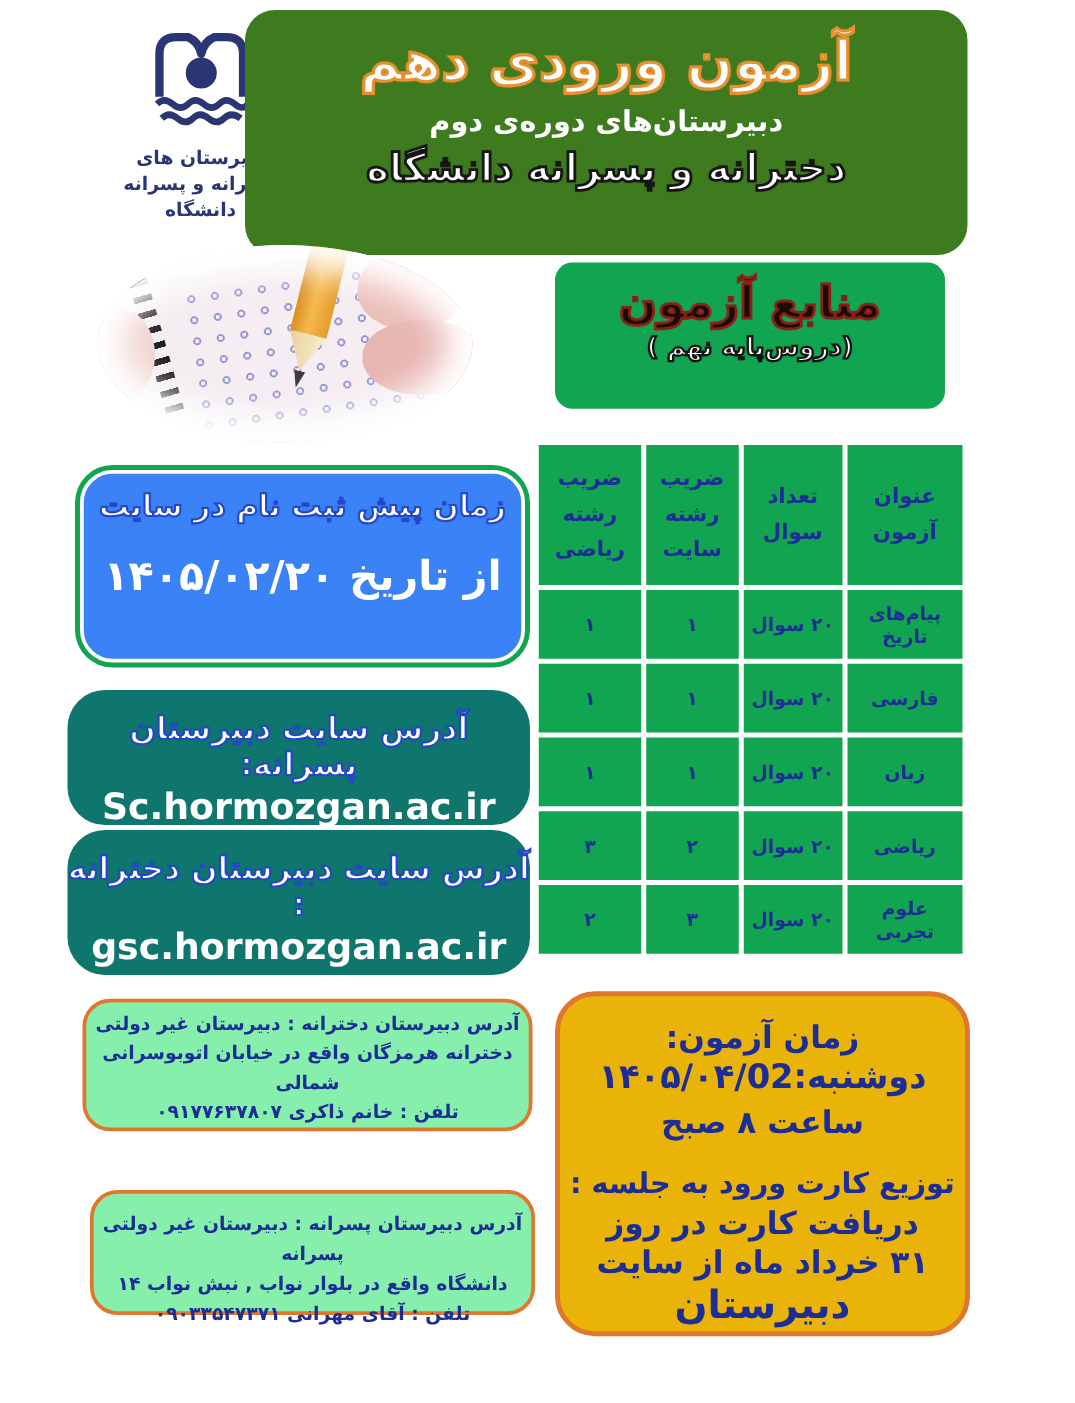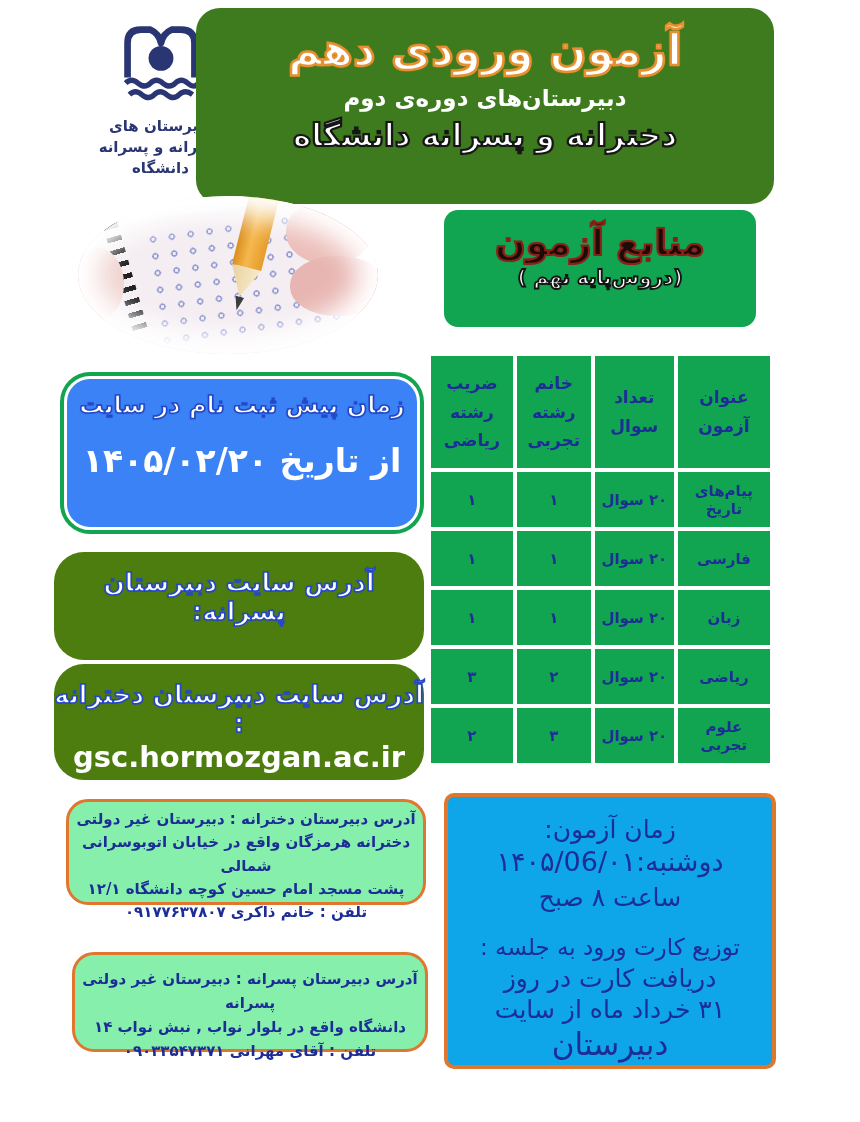--- a/index.html
+++ b/index.html
@@ -59,36 +59,36 @@
   .col-subject{width:92px;} .col-count{width:78px;} .col-tajrobi{width:70px;} .col-riazi{width:79px;}
 
   
   .reg-box{position:absolute;left:64px;top:376px;width:350px;height:148px;background:#3b82f6;
            border:3px solid #fff;box-shadow:0 0 0 4px #12A551;border-radius:26px;text-align:center;color:#fff;}
   .reg-l1{margin-top:12px;font-size:24px;font-weight:bold;color:#fff;
           -webkit-text-stroke:1.6px #2347C6;text-shadow:0 0 2px rgba(35,71,198,.75);}
   .reg-l2{margin-top:22px;font-size:33px;font-weight:bold;}
   .reg-l3{margin-top:2px;font-size:33px;font-weight:bold;}
 
-  .site-box{position:absolute;left:54px;width:370px;background:#4d7c0f;border-radius:30px;text-align:center;color:#fff;}
+  .site-box{position:absolute;left:54px;width:370px;background:#0f766e;border-radius:30px;text-align:center;color:#fff;}
   .site-boys{top:552px;height:108px;}
   .site-girls{top:664px;height:116px;}
   .site-label{margin-top:16px;font-size:25px;font-weight:bold;color:#fff;
               -webkit-text-stroke:1.6px #2347C6;text-shadow:0 0 2px rgba(35,71,198,.75);}
   .site-url{margin-top:2px;font-size:29px;font-weight:bold;direction:ltr;}
 
   
   .addr-box{position:absolute;background:#86efac;border:3px solid #E0772E;border-radius:22px;
             text-align:center;color:#1C2D96;font-weight:bold;}
   .addr-girls{left:66px;top:799px;width:360px;height:106px;font-size:15px;line-height:1.55;padding-top:6px;box-sizing:border-box;}
   .addr-boys{left:72px;top:952px;width:356px;height:100px;font-size:15px;line-height:1.6;padding-top:12px;box-sizing:border-box;}
 
   
-  .exam-time-box{position:absolute;left:444px;top:793px;width:332px;height:276px;background:#0ea5e9;
-                 border:4px solid #E0772E;border-radius:10px;text-align:center;color:#1C2D96;font-weight:normal;box-sizing:border-box;}
+  .exam-time-box{position:absolute;left:444px;top:793px;width:332px;height:276px;background:#eab308;
+                 border:4px solid #E0772E;border-radius:32px;text-align:center;color:#1C2D96;font-weight:bold;box-sizing:border-box;}
   .et-l1{margin-top:18px;font-size:25px;}
   .et-l2{margin-top:2px;font-size:27px;}
   .et-l3{margin-top:6px;font-size:25px;}
   .et-l4{margin-top:22px;font-size:23px;}
   .et-l5{margin-top:4px;font-size:25px;}
   .et-l6{margin-top:2px;font-size:25px;}
   .et-l7{margin-top:2px;font-size:31px;}
 </style>
 </head>
 <body>
@@ -135,21 +135,21 @@
   <div class="sources-box">
     <div class="src-title">منابع آزمون</div>
     <div class="src-sub">(دروس‌پایه نهم )</div>
   </div>
 
   <table class="exam-table" dir="rtl">
     <thead>
       <tr>
         <th class="col-subject">عنوان آزمون</th>
         <th class="col-count">تعداد سوال</th>
-        <th class="col-tajrobi">خانم رشته تجربی</th>
+        <th class="col-tajrobi">ضریب رشته سایت</th>
         <th class="col-riazi">ضریب رشته ریاضی</th>
       </tr>
     </thead>
     <tbody>
       <tr>
         <td>پیام‌های تاریخ</td>
         <td>۲۰ سوال</td>
         <td>۱</td>
         <td>۱</td>
       </tr>
@@ -180,43 +180,43 @@
     </tbody>
   </table>
 
   <div class="reg-box">
     <div class="reg-l1">زمان پیش ثبت نام در سایت</div>
     <div class="reg-l2">از تاریخ ۱۴۰۵/۰۲/۲۰</div>
   </div>
 
   <div class="site-box site-boys">
     <div class="site-label">آدرس سایت دبیرستان پسرانه:</div>
+    <div class="site-url">Sc.hormozgan.ac.ir</div>
   </div>
 
   <div class="site-box site-girls">
     <div class="site-label">آدرس سایت دبیرستان دخترانه :</div>
     <div class="site-url">gsc.hormozgan.ac.ir</div>
   </div>
 
   <div class="addr-box addr-girls">
     <div>آدرس دبیرستان دخترانه : دبیرستان غیر دولتی</div>
     <div>دخترانه هرمزگان واقع در خیابان اتوبوسرانی شمالی</div>
-    <div>پشت مسجد امام حسین کوچه دانشگاه ۱۲/۱</div>
     <div>تلفن : خانم ذاکری ۰۹۱۷۷۶۳۷۸۰۷</div>
   </div>
 
   <div class="addr-box addr-boys">
     <div>آدرس دبیرستان پسرانه : دبیرستان غیر دولتی پسرانه</div>
     <div>دانشگاه واقع در بلوار نواب , نبش نواب ۱۴</div>
     <div>تلفن : آقای مهرانی ۰۹۰۳۳۵۴۷۳۷۱</div>
   </div>
 
   <div class="exam-time-box">
     <div class="et-l1">زمان آزمون:</div>
-    <div class="et-l2">دوشنبه:۱۴۰۵/06/۰۱</div>
+    <div class="et-l2">دوشنبه:۱۴۰۵/۰۴/02</div>
     <div class="et-l3">ساعت ۸ صبح</div>
     <div class="et-l4">توزیع کارت ورود به جلسه :</div>
     <div class="et-l5">دریافت کارت در روز</div>
     <div class="et-l6">۳۱ خرداد ماه از سایت</div>
     <div class="et-l7">دبیرستان</div>
   </div>
 
 </div>
 
 </body></html>

